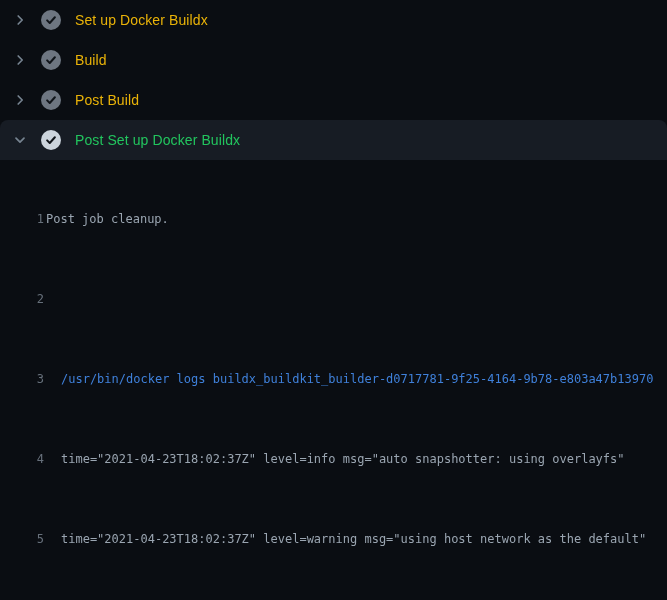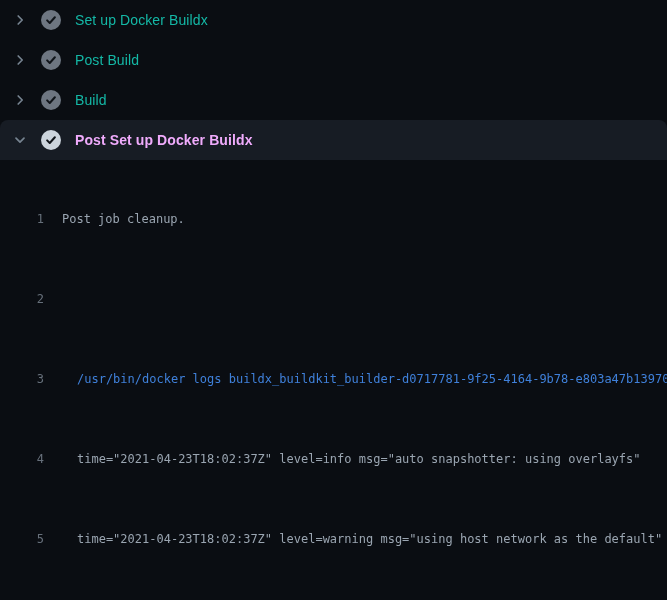--- a/index.html
+++ b/index.html
@@ -11,35 +11,35 @@
   }
   
   .steps{padding-top:0;}
   .step{
     height:40px;display:flex;align-items:center;
     padding-left:12px;cursor:pointer;
   }
   .step.expanded{background:#171c24;border-radius:8px 8px 0 0;}
   .chev{width:16px;height:16px;flex:none;display:flex;align-items:center;justify-content:center;color:#768390;}
   .check{margin-left:13px;flex:none;display:flex;align-items:center;}
-  .step-label{margin-left:14px;font-size:14px;color:#14b8a6;letter-spacing:.1px;}
-  .step.expanded .step-label{color:#f0abfc;font-weight:700;text-align:right;}
+  .step-label{margin-left:14px;font-size:14px;color:#eab308;letter-spacing:.1px;}
+  .step.expanded .step-label{color:#22c55e;font-weight:400;text-align:right;}
   
   .log-area{
     padding-top:9px;
     font-family:"DejaVu Sans Mono",monospace;
     font-size:12px;line-height:20px;
     white-space:pre;
   }
   .lrow{display:flex;height:20px;}
   .lnum{
     width:44px;flex:none;text-align:right;
     color:#67707b;text-decoration:none;cursor:pointer;
   }
-  .ltxt{margin-left:18px;color:#9aa5b1;flex:none;}
+  .ltxt{margin-left:2px;color:#9aa5b1;flex:none;}
   .lrow.log .ltxt, .lrow.command .ltxt{padding-left:15px;}
   .lrow.command .ltxt{color:#3f80da;}
   .tri{color:#7b8794;font-size:9px;margin-right:7px;position:relative;top:-1px;}
 </style>
 </head>
 <body>
 
 <div class="steps" id="steps">
   <div class="step">
     <span class="chev">
@@ -61,36 +61,36 @@
         <svg width="16" height="16" viewBox="0 0 16 16">
           <path d="M6.2 4l4 4-4 4" fill="none" stroke="#768390" stroke-width="1.7" stroke-linecap="round" stroke-linejoin="round"></path>
         </svg>
       </span>
     <span class="check">
         <svg width="20" height="20" viewBox="0 0 16 16">
           <circle cx="8" cy="8" r="8" fill="#6e7681"></circle>
           <path d="M4.9 8.3l2.1 2.1 4.1-4.6" fill="none" stroke="#11151a" stroke-width="1.6" stroke-linecap="round" stroke-linejoin="round"></path>
         </svg>
       </span>
-    <span class="step-label">Post Build</span>
+    <span class="step-label">Build</span>
   </div>
 
   <div class="step">
     <span class="chev">
         <svg width="16" height="16" viewBox="0 0 16 16">
           <path d="M6.2 4l4 4-4 4" fill="none" stroke="#768390" stroke-width="1.7" stroke-linecap="round" stroke-linejoin="round"></path>
         </svg>
       </span>
     <span class="check">
         <svg width="20" height="20" viewBox="0 0 16 16">
           <circle cx="8" cy="8" r="8" fill="#6e7681"></circle>
           <path d="M4.9 8.3l2.1 2.1 4.1-4.6" fill="none" stroke="#11151a" stroke-width="1.6" stroke-linecap="round" stroke-linejoin="round"></path>
         </svg>
       </span>
-    <span class="step-label">Build</span>
+    <span class="step-label">Post Build</span>
   </div>
 
   <div class="step expanded">
     <span class="chev">
         <svg width="16" height="16" viewBox="0 0 16 16">
           <path d="M4 6.2l4 4 4-4" fill="none" stroke="#768390" stroke-width="1.7" stroke-linecap="round" stroke-linejoin="round"></path>
         </svg>
       </span>
     <span class="check">
         <svg width="20" height="20" viewBox="0 0 16 16">

